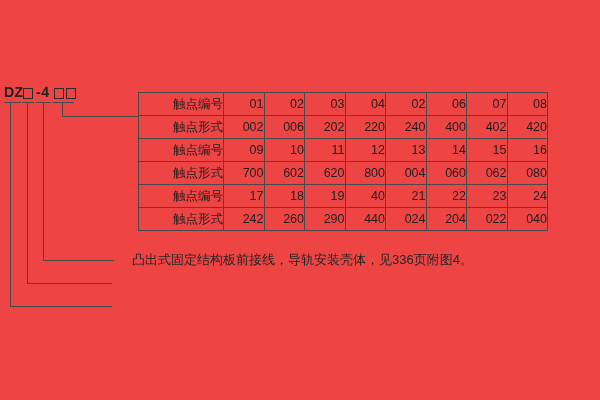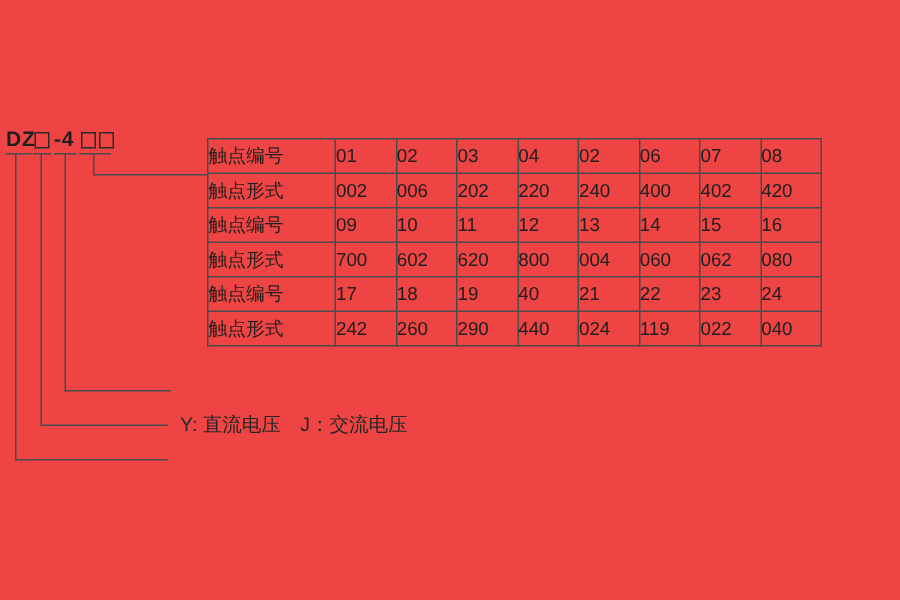--- a/index.html
+++ b/index.html
@@ -43,21 +43,21 @@
     position: absolute;
     left: 138px;
     top: 92px;
     width: 410px;
     border-collapse: collapse;
     table-layout: fixed;
   }
   .contact-table td {
     border: 1.5px solid #4a4a4a;
     height: 23px;
-    text-align: left;
+    text-align: right;
     vertical-align: middle;
     font-size: 12.5px;
     font-weight: 500;
     color: #1f1f1f;
     padding: 0;
     white-space: nowrap;
   }
   .contact-table td.label-cell { width: 85px; }
 
   
@@ -153,22 +153,22 @@
       <td>23</td>
       <td>24</td>
     </tr>
     <tr>
       <td class="label-cell">触点形式</td>
       <td>242</td>
       <td>260</td>
       <td>290</td>
       <td>440</td>
       <td>024</td>
-      <td>119</td>
+      <td>204</td>
       <td>022</td>
       <td>040</td>
     </tr>
   </tbody>
     </table>
 
-  <div class="annotation" style="left:120px; top:275px;">Y: 直流电压　J：交流电压</div>
+  <div class="annotation" style="left:132px; top:252px;">凸出式固定结构板前接线，导轨安装壳体，见336页附图4。</div>
 
 </div>
 
 </body></html>

